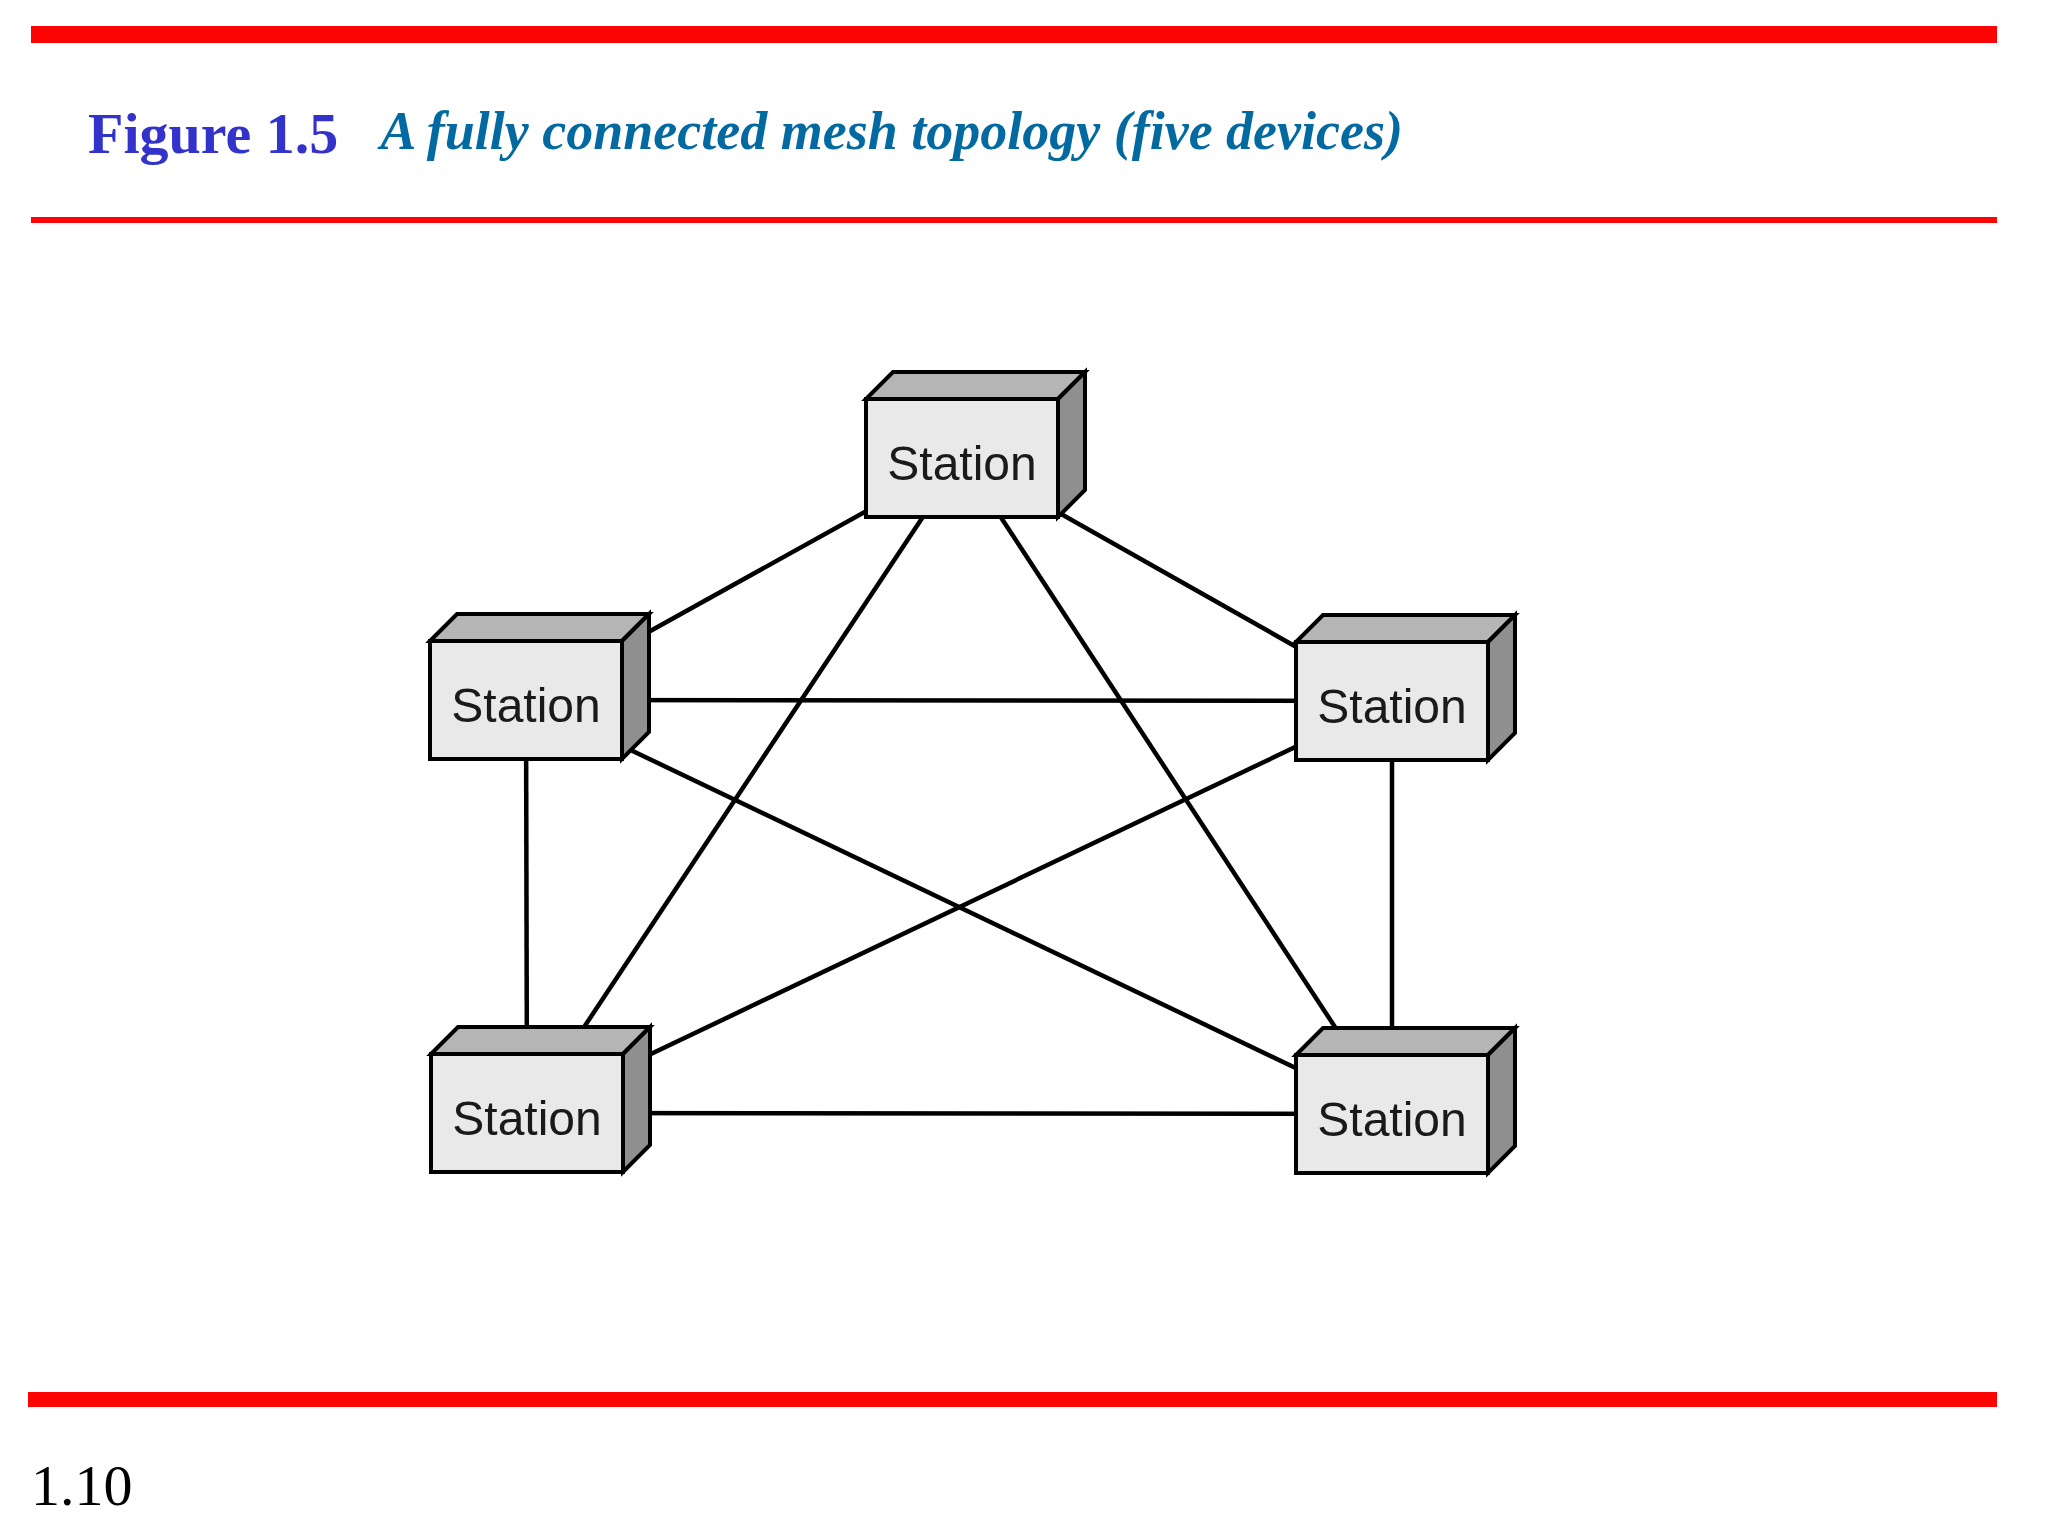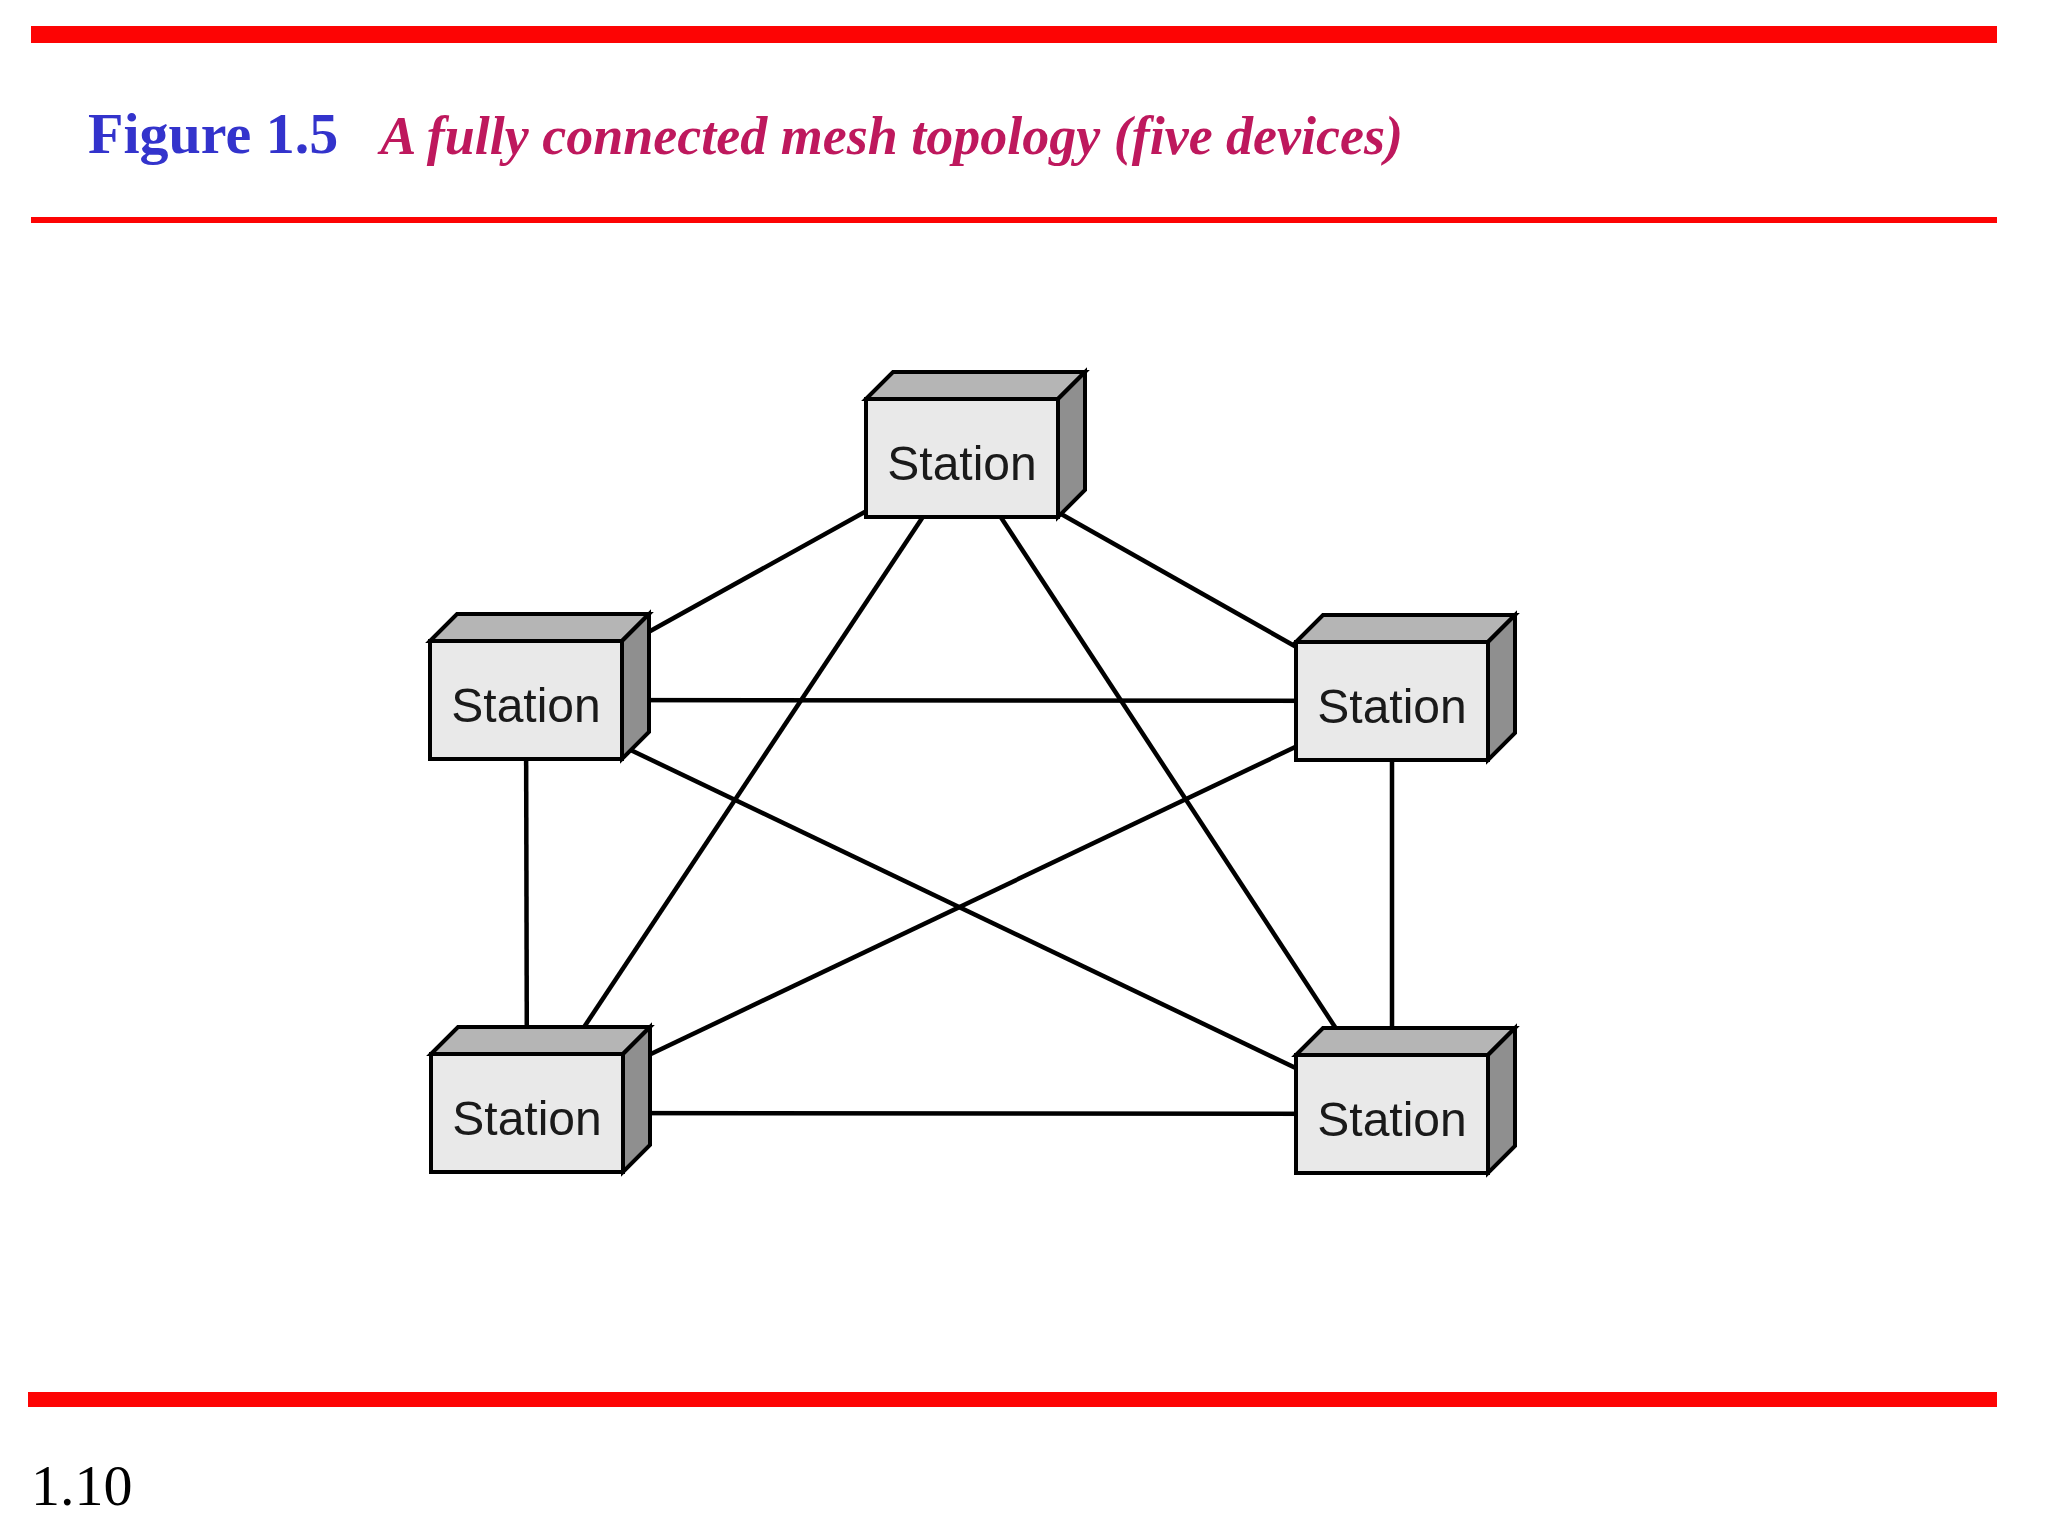--- a/index.html
+++ b/index.html
@@ -16,36 +16,36 @@
     background: #fd0404;
   }
   .accent-bar.top    { left: 31px;  top: 26px;   width: 1966px; height: 17px; }
   .accent-bar.rule   { left: 31px;  top: 217px;  width: 1966px; height: 6px;  }
   .accent-bar.bottom { left: 28px;  top: 1392px; width: 1969px; height: 15px; }
   .title-row {
     position: absolute;
     left: 88px;
     top: 100px;
     display: flex;
-    align-items: flex-end;
+    align-items: flex-start;
     gap: 42px;
     white-space: nowrap;
   }
   .fig-label {
     font-family: "Liberation Serif", serif;
     font-weight: bold;
     font-size: 58px;
     color: #3333cc;
   }
   .fig-caption {
     font-family: "Liberation Serif", serif;
     font-weight: bold;
     font-style: italic;
     font-size: 54px;
-    color: #be185d;
+    color: #0369a1;
   }
   .page-number {
     position: absolute;
     left: 24px;
     top: 1452px;
     font-family: "Liberation Serif", serif;
     font-size: 58px;
     color: #000000;
     margin-left: 7px;
   }

